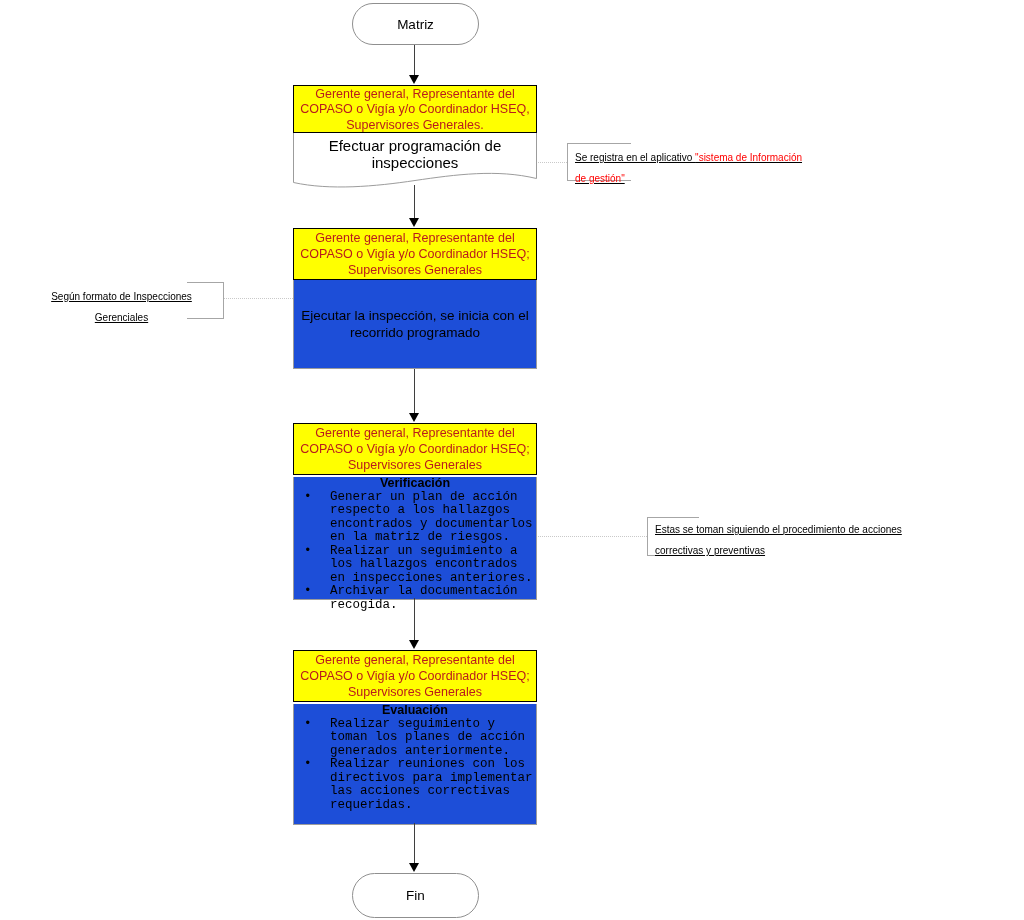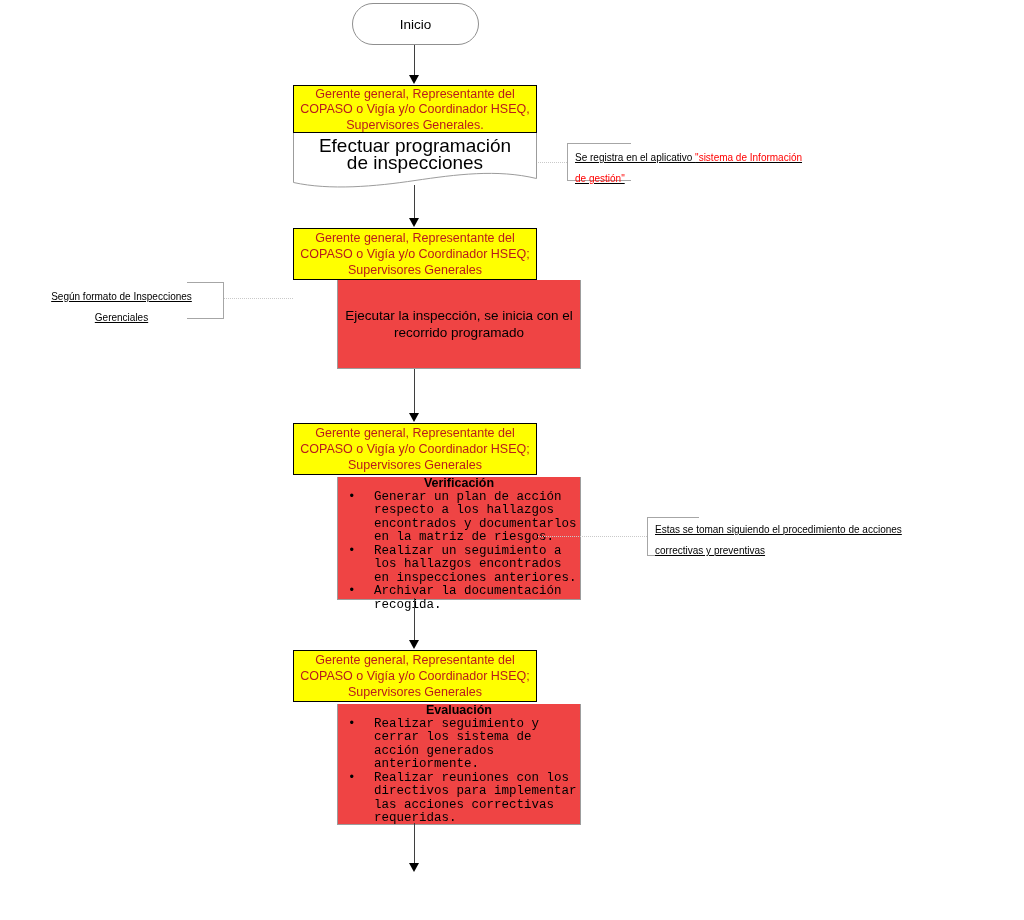--- a/index.html
+++ b/index.html
@@ -22,52 +22,52 @@
     border-left:5.5px solid transparent;border-right:5.5px solid transparent;border-top:9px solid #000;
   }
   
   .process{position:absolute;left:293px;width:244px;background:transparent;}
   .phead{
     width:100%;background:#FFFF00;border:1px solid #000;color:#b91c1c;
     text-align:center;font-size:12.5px;line-height:16px;padding-top:1px;height:52px;overflow:hidden;
   }
   .phead.h1{height:48px;line-height:15.3px;padding-top:1px;}
   .pbody{
-    width:100%;background:#ef4444;border:1px solid #9c9c9c;border-top:none;overflow:visible;margin-left:44px;
+    width:100%;background:#1d4ed8;border:1px solid #9c9c9c;border-top:none;overflow:visible;
   }
   .pbody.center{display:flex;align-items:center;justify-content:center;text-align:center;
     font-size:13.5px;line-height:17px;}
   .pbody.center .inner{max-width:228px;}
   .body-title{font-weight:bold;text-align:center;font-size:12.5px;line-height:13.5px;margin:2px 0 0 0;}
   ul.bullets{margin:0;padding:0;list-style:none;font-size:12.5px;line-height:13.5px;font-family:Liberation Mono, monospace;}
   ul.bullets li{position:relative;padding-left:36px;}
   ul.bullets li::before{content:"\2022";position:absolute;left:10px;top:0;}
   
   .docwrap{position:relative;width:244px;height:58px;}
   .docwrap svg{position:absolute;left:0;top:0;display:block;}
   .doctext{
     position:absolute;left:22px;top:4px;width:200px;text-align:center;
-    font-size:19px;line-height:17px;
+    font-size:15px;line-height:17px;
   }
   
   .dotted{position:absolute;height:0;border-top:1px dotted #c9c9c9;}
   .bracket{position:absolute;background:transparent;}
   .bracket.open-right{border-left:1px solid #a6a6a6;border-top:1px solid #a6a6a6;border-bottom:1px solid #a6a6a6;}
   .bracket.open-left{border-right:1px solid #a6a6a6;border-top:1px solid #a6a6a6;border-bottom:1px solid #a6a6a6;}
   .ann{position:absolute;font-size:10px;line-height:21px;color:#000;text-decoration:underline;}
   .ann .red{color:#FF0000;}
   .ann.right-align{text-align:center;}
 </style>
 </head>
 <body>
 
 <div class="canvas">
 
   <div class="terminal start">
-    <span>Inicio</span>
+    <span>Matriz</span>
   </div>
 
   <div class="vline" style="left:414px;top:45px;height:31px"></div>
   <div class="ahead" style="left:409px;top:75px"></div>
 
   <div class="process" style="top:85px">
     <div class="phead h1">Gerente general, Representante del COPASO o Vigía y/o Coordinador HSEQ, Supervisores Generales.</div>
     <div class="docwrap">
       <svg width="244" height="60" viewBox="0 0 244 60">
         <path d="M0.5,0 L0.5,49.5 C 37,57.5 82,53.5 122,47.5 C 163,41.5 204,36 243.5,45.5 L243.5,0" fill="#ffffff" stroke="#9c9c9c" stroke-width="1"></path>
@@ -120,23 +120,26 @@
   </div>
 
   <div class="vline" style="left:414px;top:598px;height:42px"></div>
   <div class="ahead" style="left:409px;top:640px"></div>
 
   <div class="process" style="top:650px">
     <div class="phead">Gerente general, Representante del COPASO o Vigía y/o Coordinador HSEQ; Supervisores Generales</div>
     <div class="pbody" style="height:121px">
       <div class="body-title">Evaluación</div>
       <ul class="bullets">
-        <li>Realizar seguimiento y cerrar los sistema de acción generados anteriormente.</li>
+        <li>Realizar seguimiento y toman los planes de acción generados anteriormente.</li>
         <li>Realizar reuniones con los directivos para implementar las acciones correctivas requeridas.</li>
       </ul>
     </div>
   </div>
 
   <div class="vline" style="left:414px;top:823px;height:40px"></div>
   <div class="ahead" style="left:409px;top:863px"></div>
 
+  <div class="terminal end">
+    <span>Fin</span>
+  </div>
 
 </div>
 
 </body></html>

